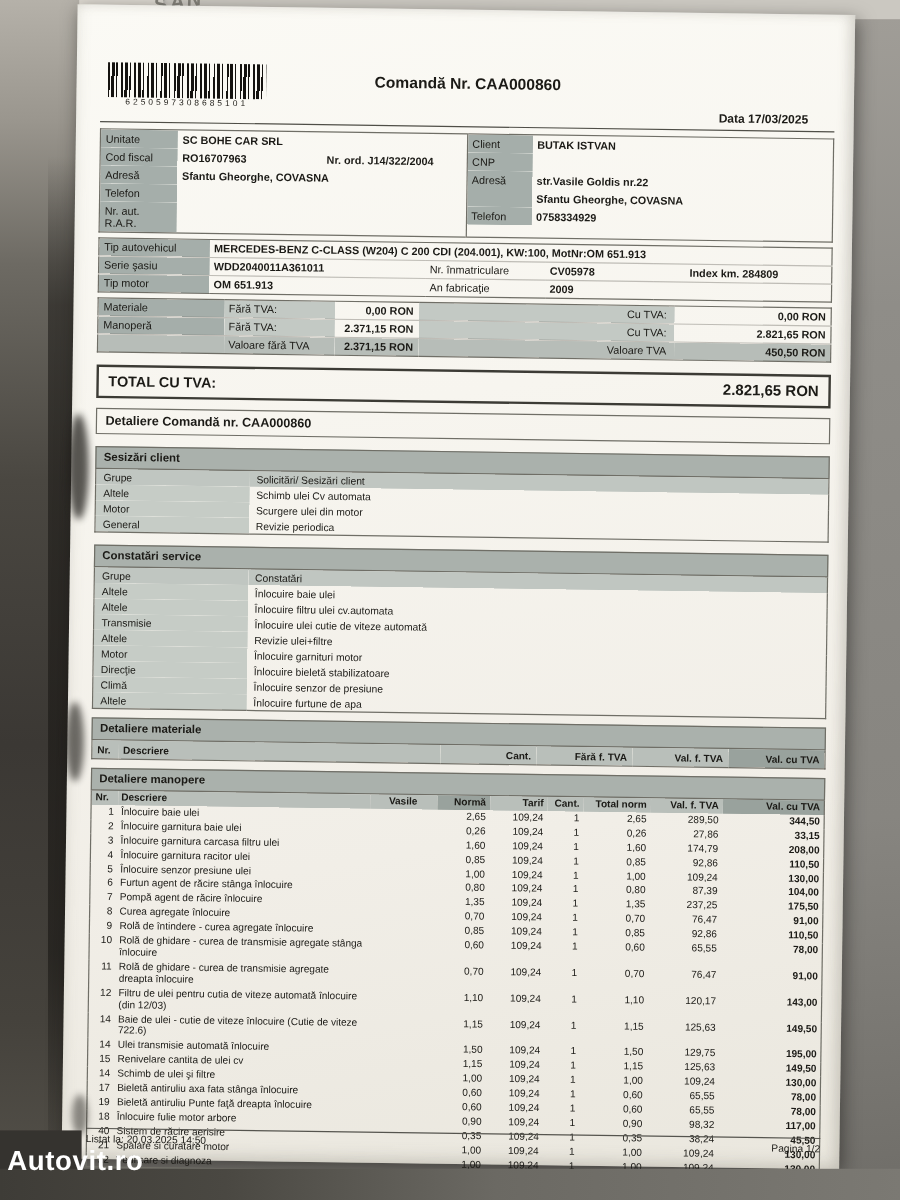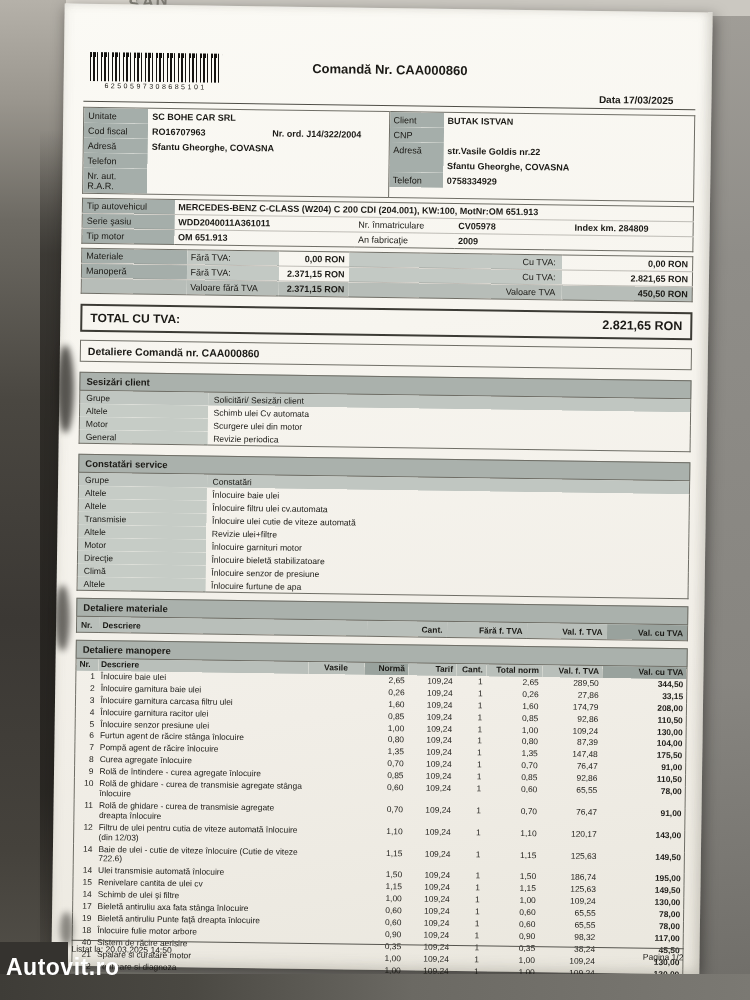--- a/index.html
+++ b/index.html
@@ -454,21 +454,21 @@
             </tr>
 
             <tr>
               <td class="num">7</td>
               <td>Pompă agent de răcire înlocuire</td>
               <td></td>
               <td class="num">1,35</td>
               <td class="num">109,24</td>
               <td class="num">1</td>
               <td class="num">1,35</td>
-              <td class="num">147,48</td>
+              <td class="num">237,25</td>
               <td class="num vc">175,50</td>
             </tr>
 
             <tr>
               <td class="num">8</td>
               <td>Curea agregate înlocuire</td>
               <td></td>
               <td class="num">0,70</td>
               <td class="num">109,24</td>
               <td class="num">1</td>
@@ -538,21 +538,21 @@
             </tr>
 
             <tr>
               <td class="num">14</td>
               <td>Ulei transmisie automată înlocuire</td>
               <td></td>
               <td class="num">1,50</td>
               <td class="num">109,24</td>
               <td class="num">1</td>
               <td class="num">1,50</td>
-              <td class="num">186,74</td>
+              <td class="num">129,75</td>
               <td class="num vc">195,00</td>
             </tr>
 
             <tr>
               <td class="num">15</td>
               <td>Renivelare cantita de ulei cv</td>
               <td></td>
               <td class="num">1,15</td>
               <td class="num">109,24</td>
               <td class="num">1</td>

